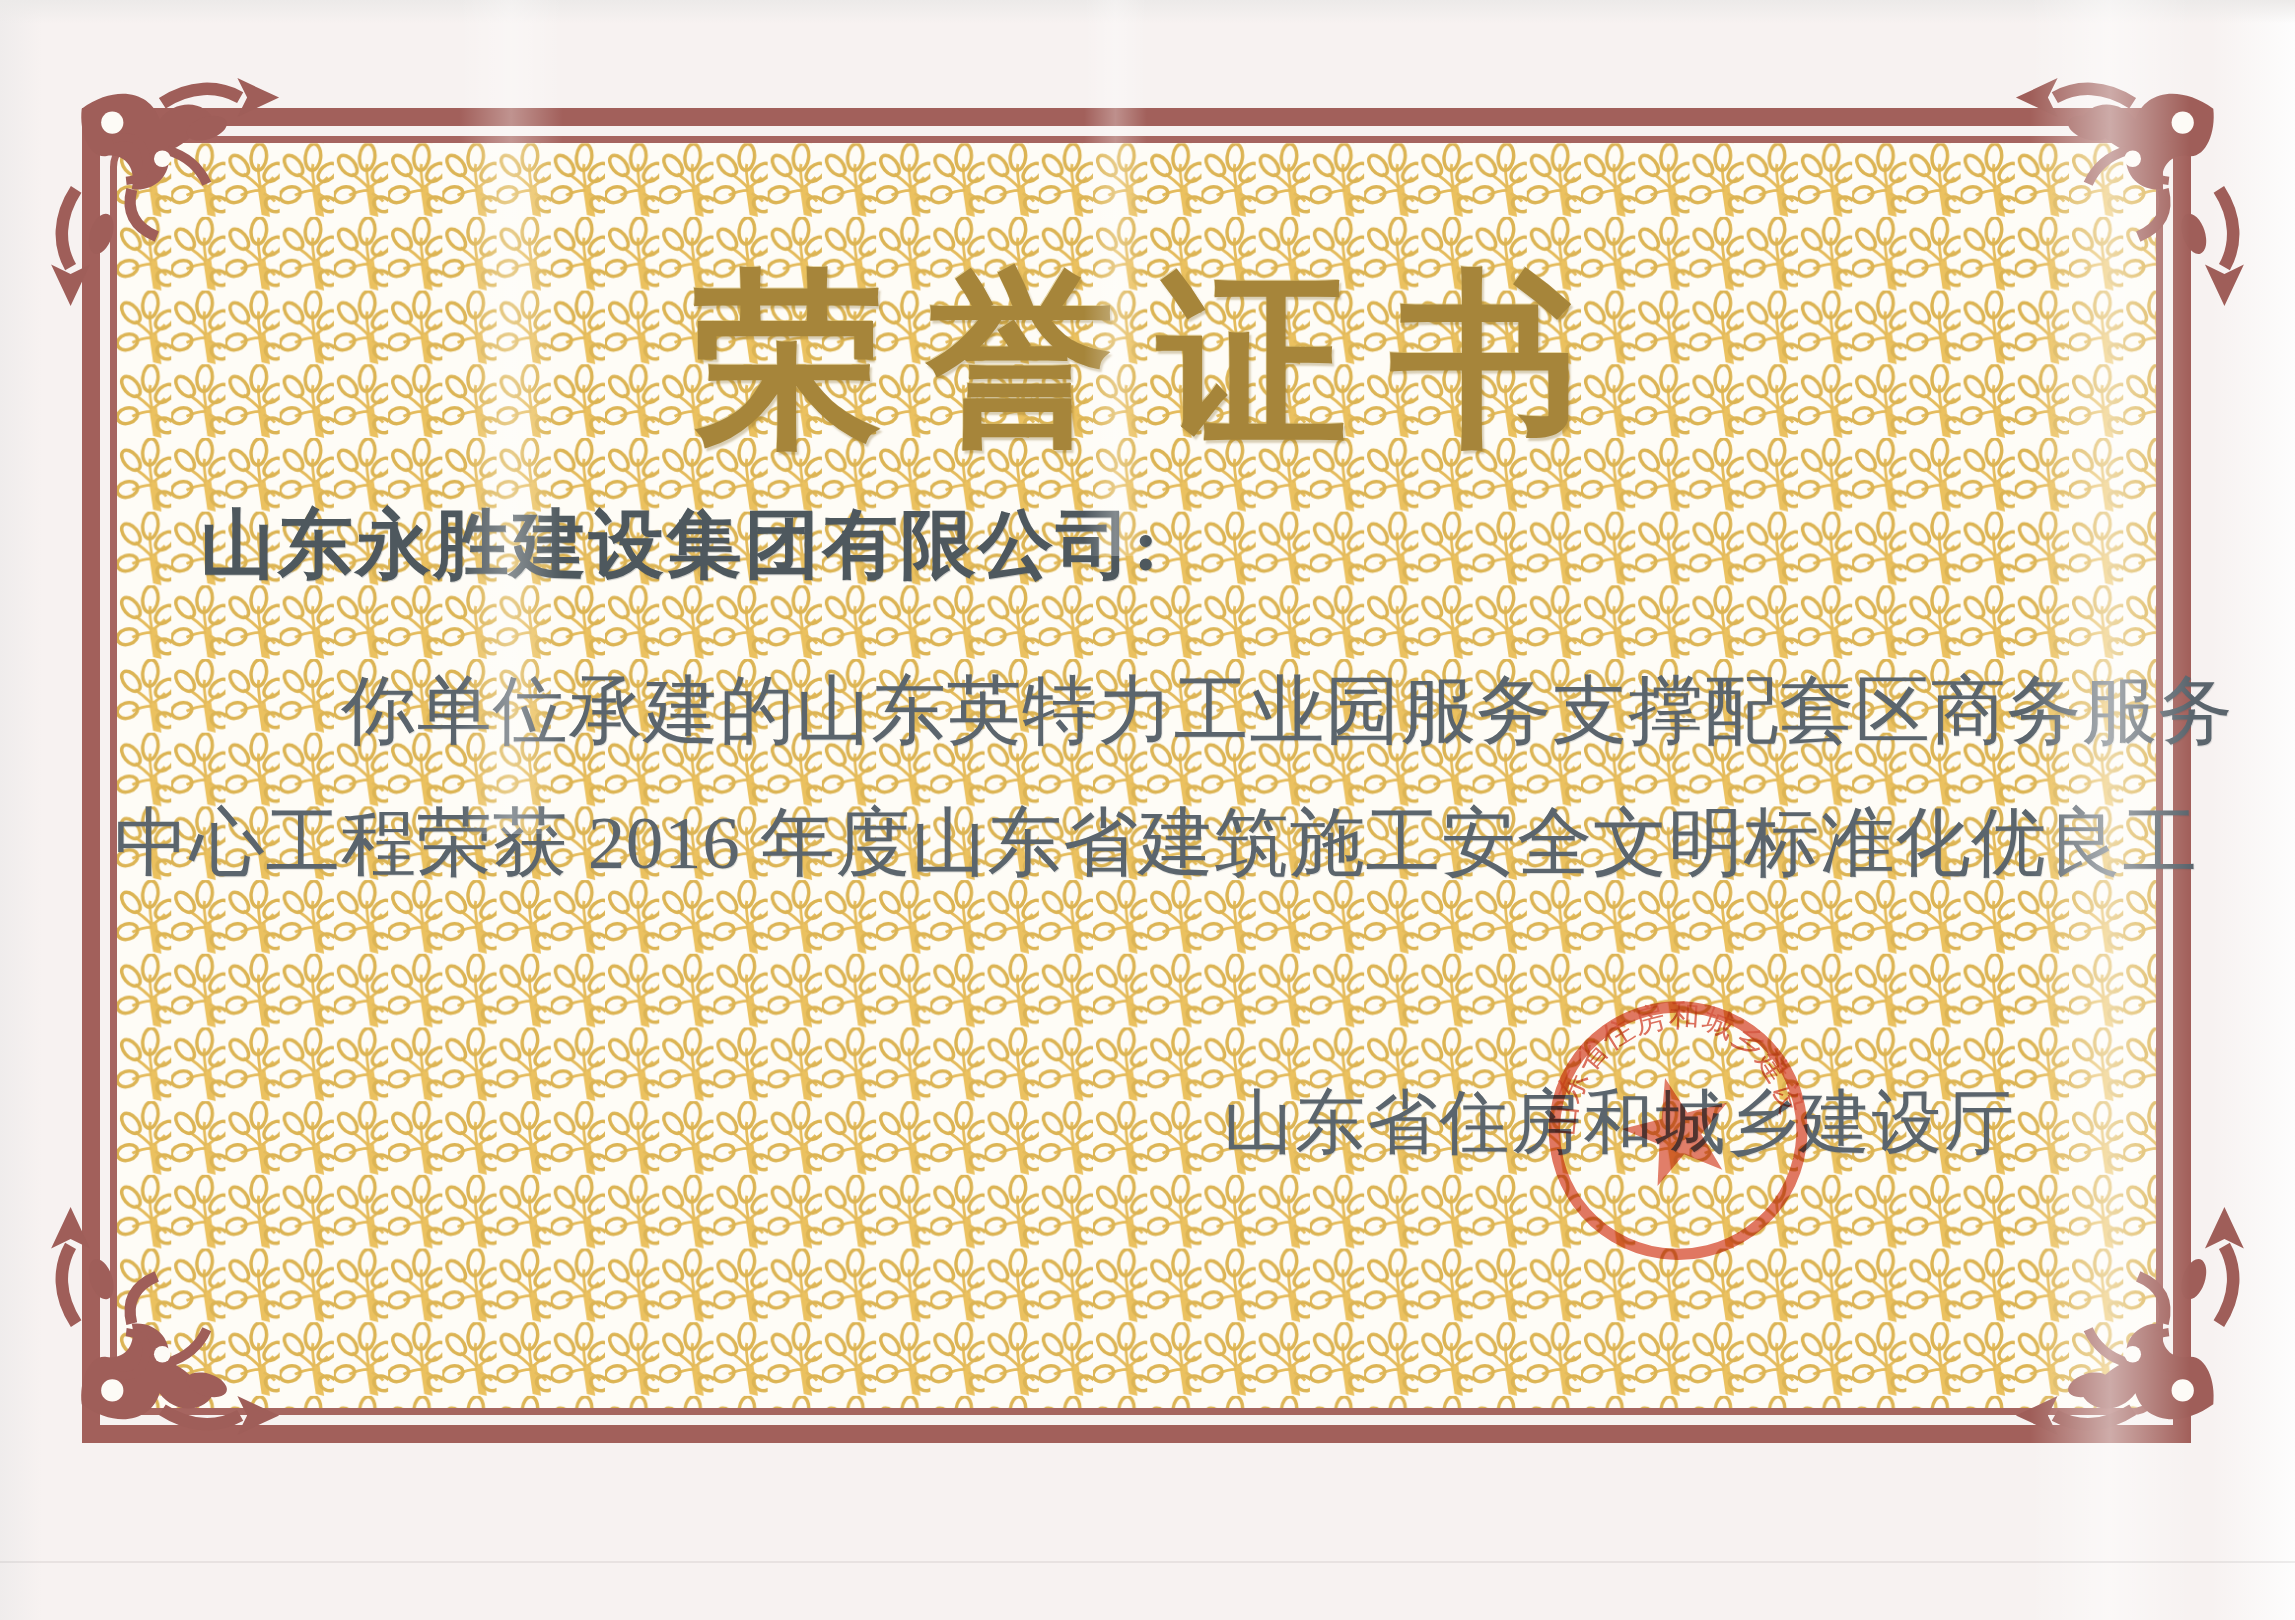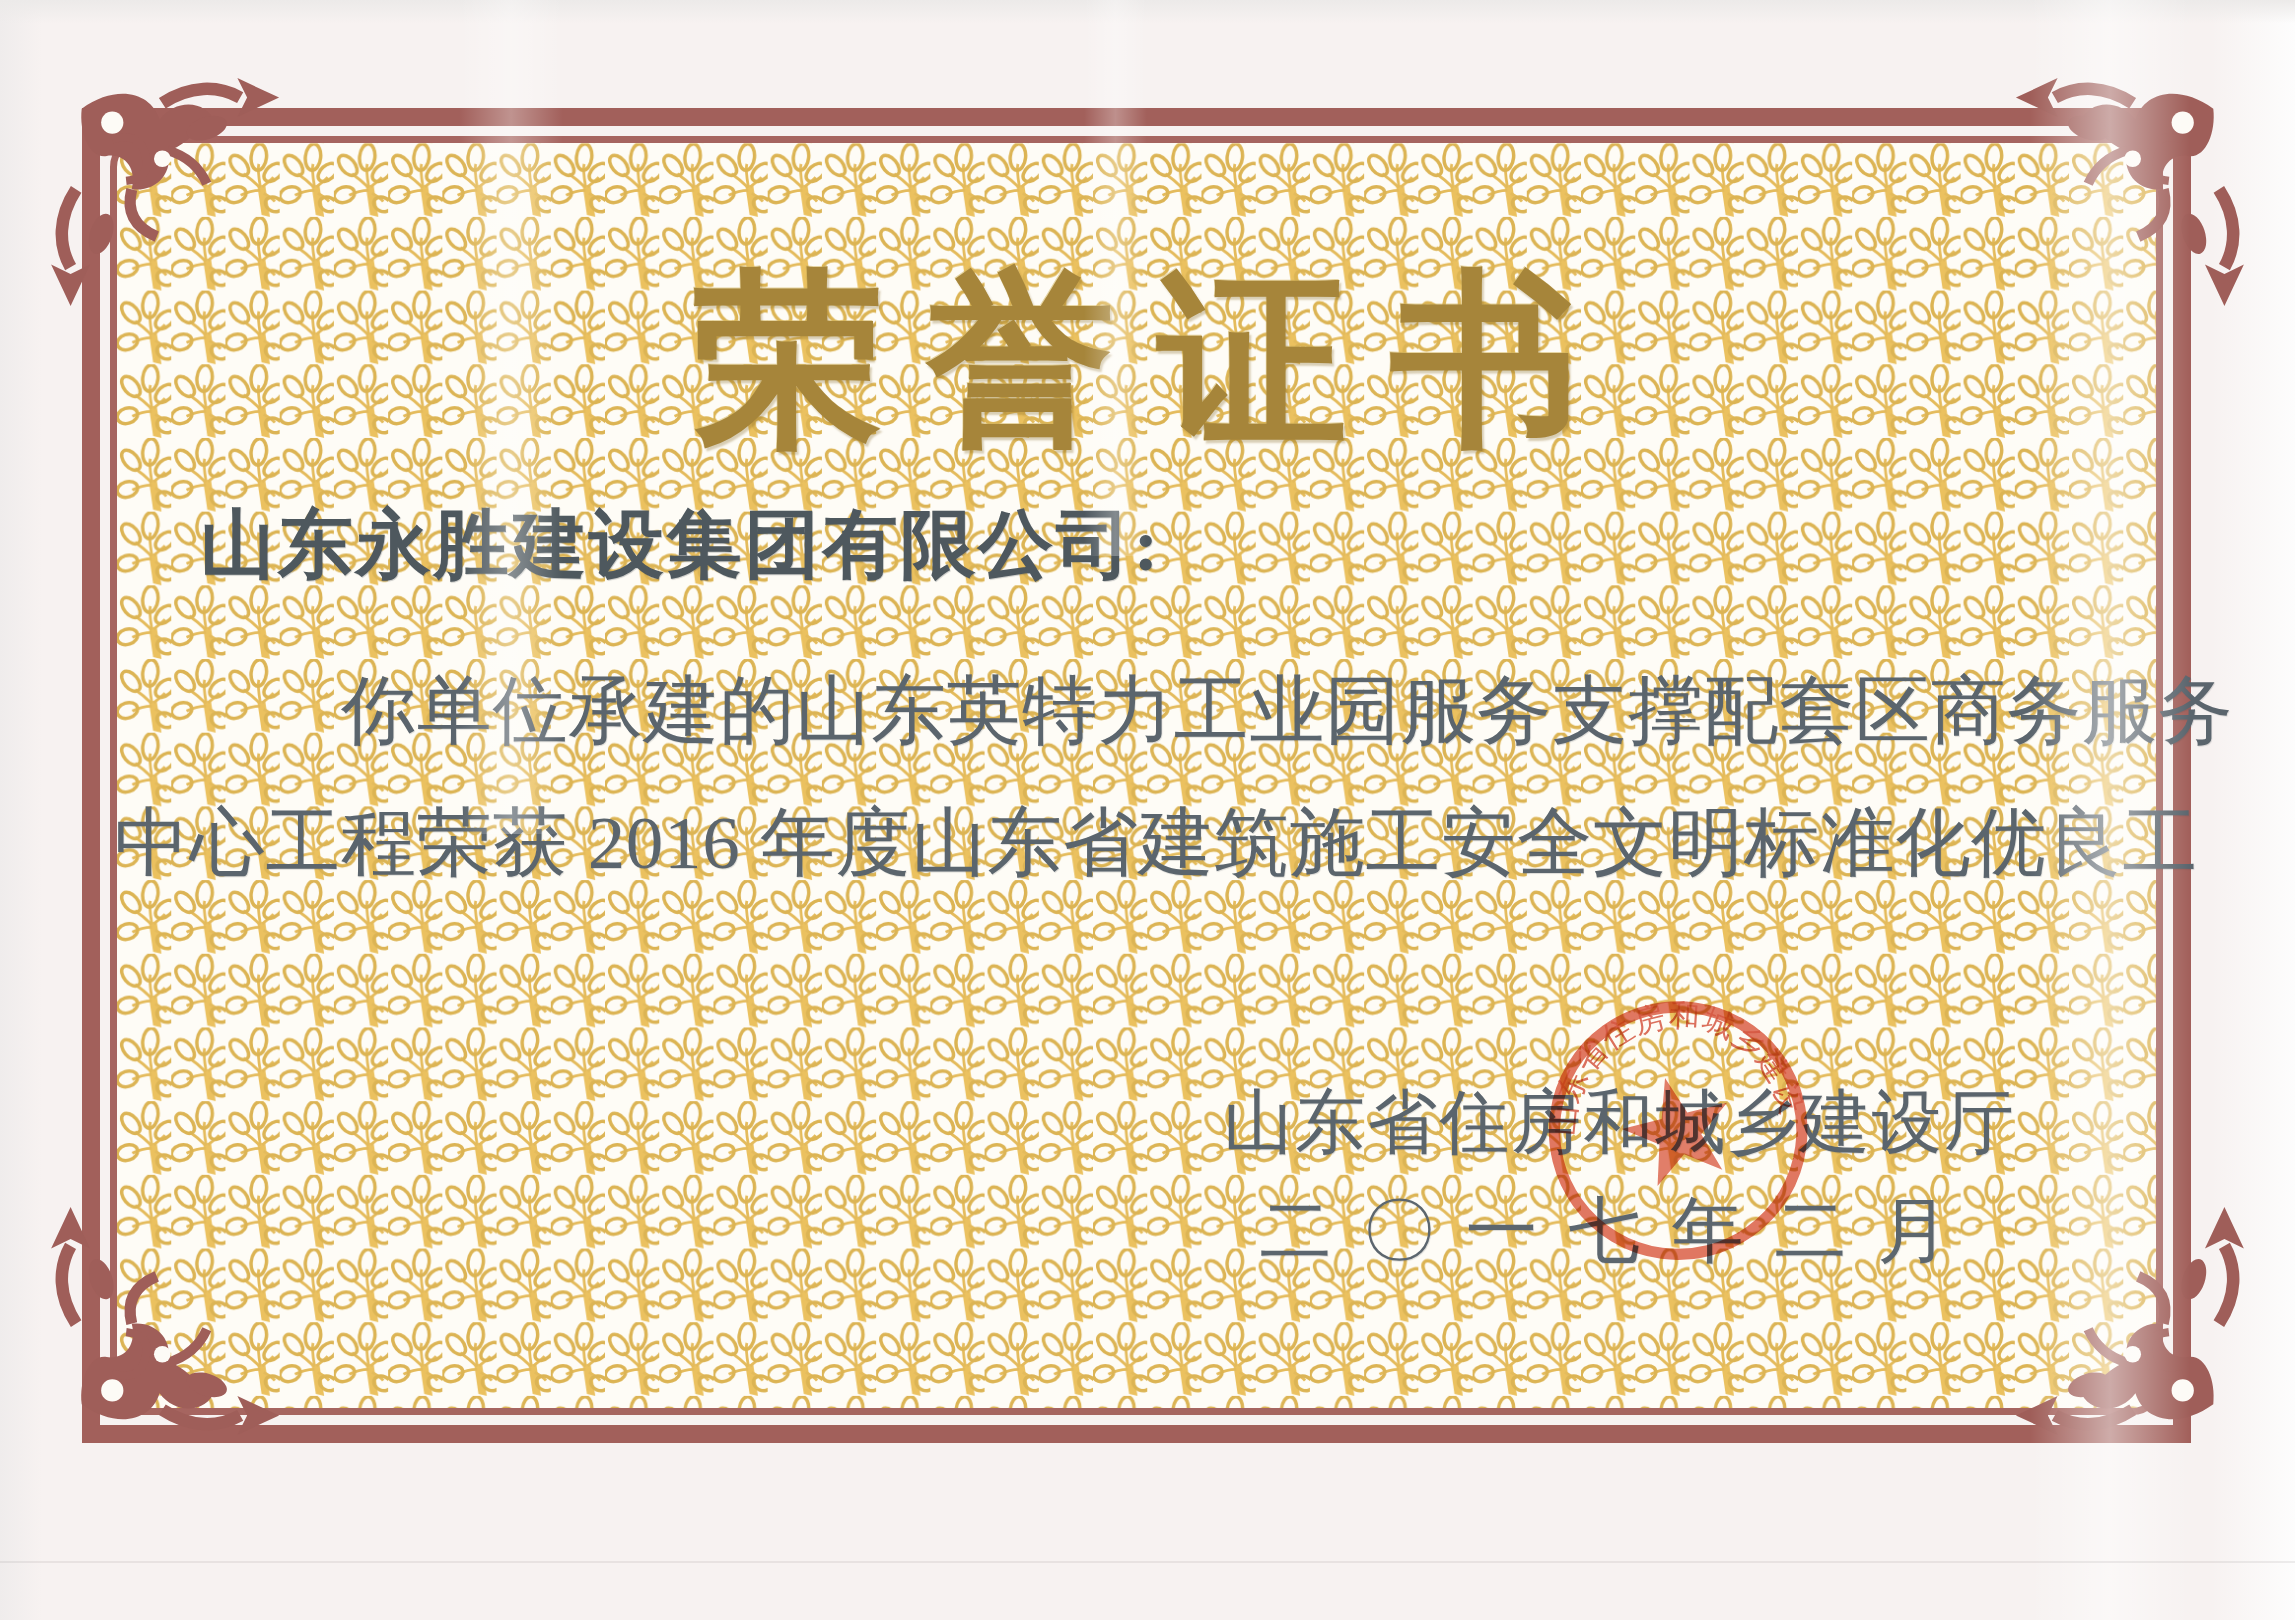--- a/index.html
+++ b/index.html
@@ -218,21 +218,20 @@
   </div>
 
   <div class="text-layer">
     <div class="cert-title">荣誉证书</div>
     <div class="recipient">山东永胜建设集团有限公司:</div>
     <div class="body-block">
       <div class="body-line indent">你单位承建的山东英特力工业园服务支撑配套区商务服务</div>
       <div class="body-line">中心工程荣获 2016 年度山东省建筑施工安全文明标准化优良工</div>
     </div>
     <div class="issuer">山东省住房和城乡建设厅</div>
-    <div class="date-line">二〇一七年二月</div>
   </div>
 
   <div class="seal">
     <svg viewBox="0 0 446 446" xmlns="http://www.w3.org/2000/svg">
       <defs>
         <path id="sealArc" d="M223,218 m-150,0 a150,150 0 1 1 300,0"></path>
       </defs>
       <circle cx="223" cy="218" r="178" fill="none" stroke="#d6492e" stroke-width="16" opacity="0.85"></circle>
       <polygon fill="#d6492e" opacity="0.8" points="223,140 242,196 301,196 254,231 271,288 223,253 175,288 192,231 145,196 204,196"></polygon>
       <text font-size="44" fill="#d0402a" opacity="0.85" font-family="Liberation Serif, serif" letter-spacing="2">

